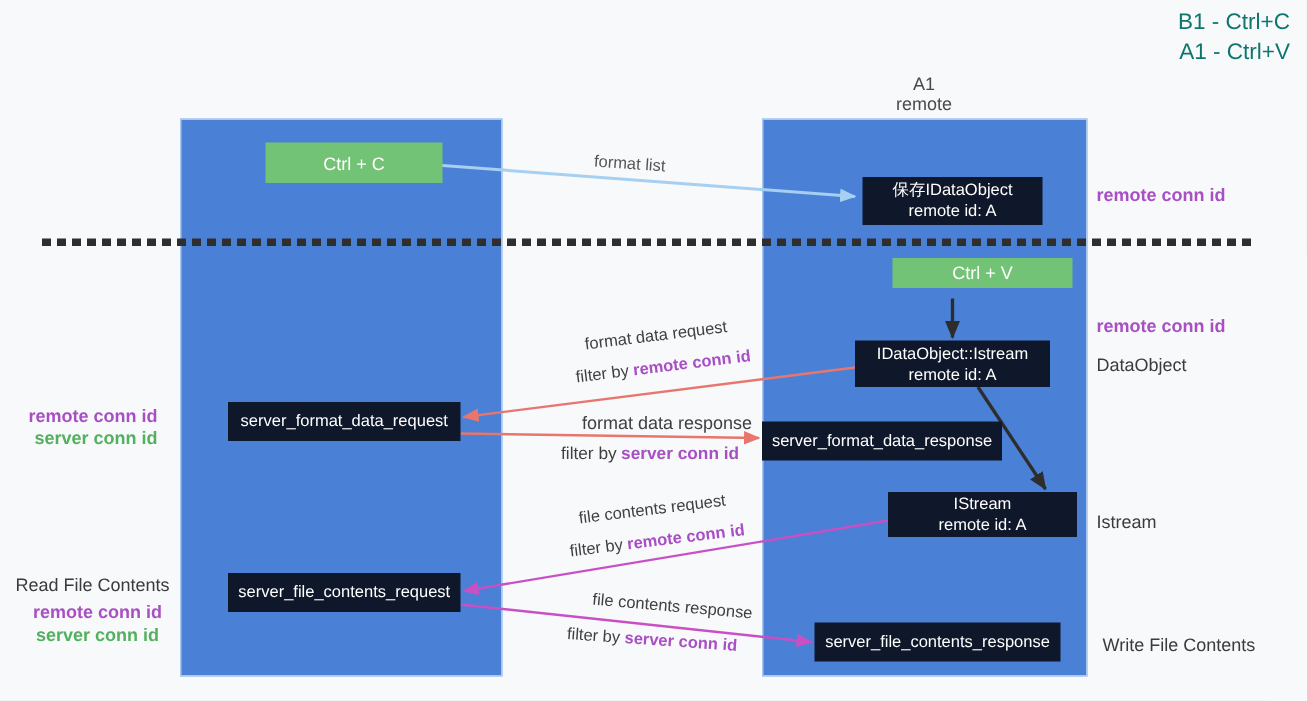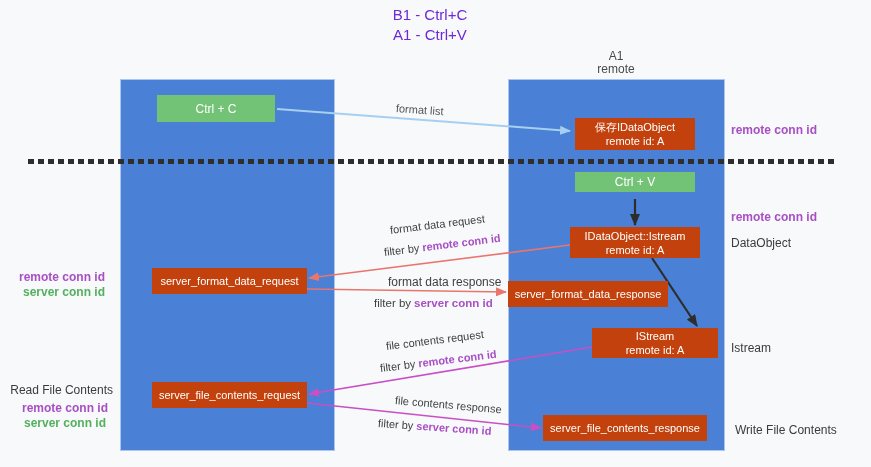--- a/index.html
+++ b/index.html
@@ -4,21 +4,21 @@
 <style>
   * { margin:0; padding:0; box-sizing:border-box; }
   html,body { background:#eceef0; }
   body { font-family:"Liberation Sans", sans-serif; }
   .canvas{
     position:relative; width:871px; height:467px;
     background:#f8f9fb; overflow:hidden;
   }
   .title{
     position:absolute; left:0; top:5px; width:860px;
-    text-align:center; font-size:15px; color:#6d28d9; line-height:20px;
+    text-align:right; font-size:15px; color:#0f766e; line-height:20px;
   }
   .lane-header{
     position:absolute; width:120px; text-align:center;
     font-size:12px; color:#4a4a4a; line-height:13px;
   }
   .lane{
     position:absolute; top:79px; height:372px;
     background:#4a80d5; border:1px solid rgba(255,255,255,0.55);
   }
   .lane-left{ left:120px; width:215px; }
@@ -26,22 +26,22 @@
   .arrow-layer{ position:absolute; left:0; top:0; width:871px; height:467px; }
   .dashed{
     position:absolute; left:28px; top:159px; width:807px; height:5px;
     background:repeating-linear-gradient(90deg,#2e2e2e 0 6px,transparent 6px 10px);
   }
   .node{
     position:absolute; display:flex; flex-direction:column;
     align-items:center; justify-content:center;
     color:#ffffff; text-align:center;
   }
-  .node-green{ background:#73c377; font-size:12px; }
-  .node-orange{ background:#c2410c; font-size:11px; line-height:14px;align-items:center; }
+  .node-green{ background:#73c377; font-size:12px;margin-left:20px; }
+  .node-orange{ background:#0f172a; font-size:11px; line-height:14px;align-items:center; }
   .side-label{ position:absolute; font-size:12px; }
   .lbl-black{ color:#3b3b3b; font-weight:400; }
   .lbl-purple{ color:#a84fc4; font-weight:700; }
   .lbl-green{ color:#53b05e; font-weight:700; }
   .left-col{ text-align:right; width:105px; }
   .flow-label{
     position:absolute; font-size:11px; color:#3f3f3f; white-space:nowrap;
     transform-origin:left center;
   }
   .fl-purple{ color:#a84fc4; font-weight:700; margin-left:3px; }

